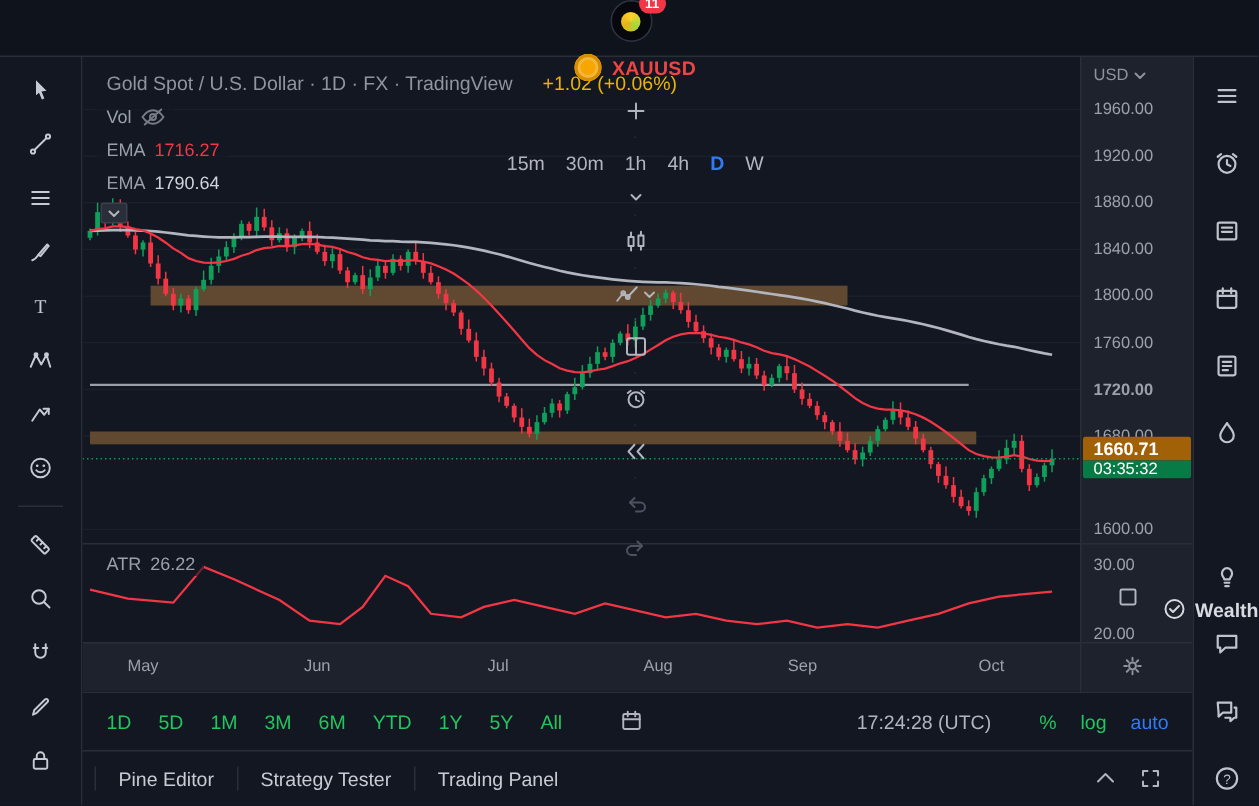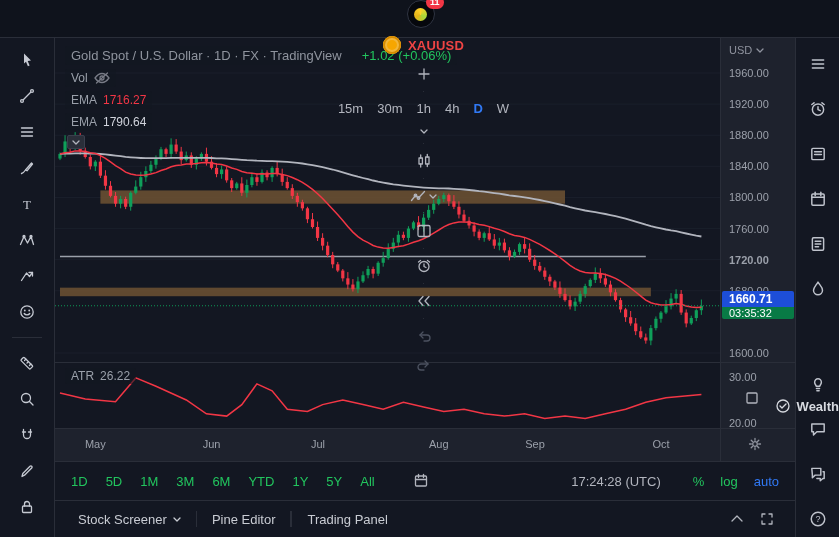--- a/index.html
+++ b/index.html
@@ -47,37 +47,37 @@
   #chart-svg{position:absolute;left:0;top:0;}
   .time-axis{position:absolute;left:0;bottom:0;width:665px;height:33px;background:#1e222d;
     border-top:1px solid #2a2e39;}
   .month{position:absolute;top:9px;width:30px;text-align:center;font-size:11px;color:#9ba0aa;}
 
   
   .legend{position:absolute;left:10px;top:8px;z-index:4;}
   .lrow{display:inline-flex;align-items:center;gap:6px;background:rgba(19,23,34,.6);border-radius:2px;
     padding:2px 6px;margin-bottom:4px;font-size:12px;color:#9aa0aa;}
   .lrow.title-row{font-size:13px;color:#8f949e;gap:20px;}
-  .lrow .chg{color:#22c55e;}
+  .lrow .chg{color:#eab308;}
   .lrow .v-red{color:#f23645;}
   .lrow .v-light{color:#d1d4dc;}
   .legend-stack{display:flex;flex-direction:column;align-items:flex-start;}
   .collapse-btn{width:18px;height:14px;background:#2a2e39;border:1px solid #3a3f4d;border-radius:2px;
     display:flex;align-items:center;justify-content:center;color:#b2b5be;cursor:pointer;margin-left:2px;}
   .atr-legend{position:absolute;left:10px;top:330px;z-index:4;display:inline-flex;gap:6px;align-items:center;
     background:rgba(19,23,34,.6);border-radius:2px;padding:1px 6px;font-size:12px;color:#9aa0aa;}
 
   
   .price-scale{position:relative;width:75px;height:423px;background:#1e222d;border-left:1px solid #2a2e39;flex:0 0 75px;}
   .scale-head{position:absolute;top:6px;left:8px;display:flex;align-items:center;gap:4px;font-size:11px;color:#8f939e;cursor:pointer;}
   .ptick{position:absolute;left:8px;font-size:11px;color:#9ba0aa;line-height:14px;}
   .pane-sep{position:absolute;top:324px;left:0;right:0;height:1px;background:#2a2e39;}
   .cur-label{position:absolute;left:1px;right:1px;z-index:3;border-radius:2px;overflow:hidden;
     font-size:12px;color:#fff;text-align:left;}
-  .cl-price{background:#1d4ed8;padding:1px 7px;font-weight:bold;}
+  .cl-price{background:#a16207;padding:1px 7px;font-weight:bold;}
   .cl-cd{background:#087a45;padding:0 7px;font-size:11px;}
   .scale-strip{position:absolute;left:0;bottom:0;width:100%;height:33px;background:#1e222d;border-top:1px solid #2a2e39;}
   .gear{position:absolute;left:26px;top:7px;color:#8f939e;cursor:pointer;}
 
   
   .range-bar{height:39px;border-top:1px solid #2a2e39;background:#131722;display:flex;align-items:center;
     padding:0 16px;gap:18px;font-size:13px;}
   .rbtn{color:#22c55e;cursor:pointer;}
   .goto-date{color:#b2b5be;margin-left:20px;cursor:pointer;}
   .clock{margin-left:auto;color:#b2b5be;cursor:pointer;}
@@ -599,21 +599,21 @@
         </div>
 
         <div class="atr-legend">
           <span>ATR</span>
           <span class="v-red">26.22</span>
         </div>
 
         <div class="time-axis" id="time-axis">
             <div class="month" style="left: 25.35px;">May</div>
             <div class="month" style="left: 141.5px;">Jun</div>
-            <div class="month" style="left: 248px; text-align: center;">Jul</div>
+            <div class="month" style="left: 262px; text-align: center;">Jul</div>
             <div class="month" style="left: 368.75px;">Aug</div>
             <div class="month" style="left: 465px;">Sep</div>
             <div class="month" style="left: 590.95px;">Oct</div>
           </div>
       </div>
 
       <div class="price-scale" id="price-scale">
         <div class="scale-head">
           <span>USD</span>
           <svg class="chev ic" viewBox="0 0 8 5">
@@ -670,26 +670,24 @@
       <div class="clock">17:24:28 (UTC)</div>
       <div class="scale-opts">
         <span class="rbtn">%</span>
         <span class="rbtn">log</span>
         <span class="rbtn auto-on">auto</span>
       </div>
     </div>
 
     <div class="tabs-bar">
       <div id="tabs" style="display:flex;align-items:center;height:100%;">
-          <div class="tab">Stock Screener<svg class="chev ic" viewBox="0 0 8 5">
-              <polyline points="1,1 4,4 7,1"></polyline>
-            </svg></div>
           <div class="tab-sep"></div>
           <div class="tab">Pine Editor</div>
           <div class="tab-sep"></div>
+          <div class="tab">Strategy Tester</div>
           <div class="tab-sep"></div>
           <div class="tab">Trading Panel</div>
         </div>
       <div class="tabs-right">
         <div>
           <svg class="ic" width="16" height="16">
               <polyline points="3,10 8,5 13,10"></polyline>
             </svg>
         </div>
         <div>

